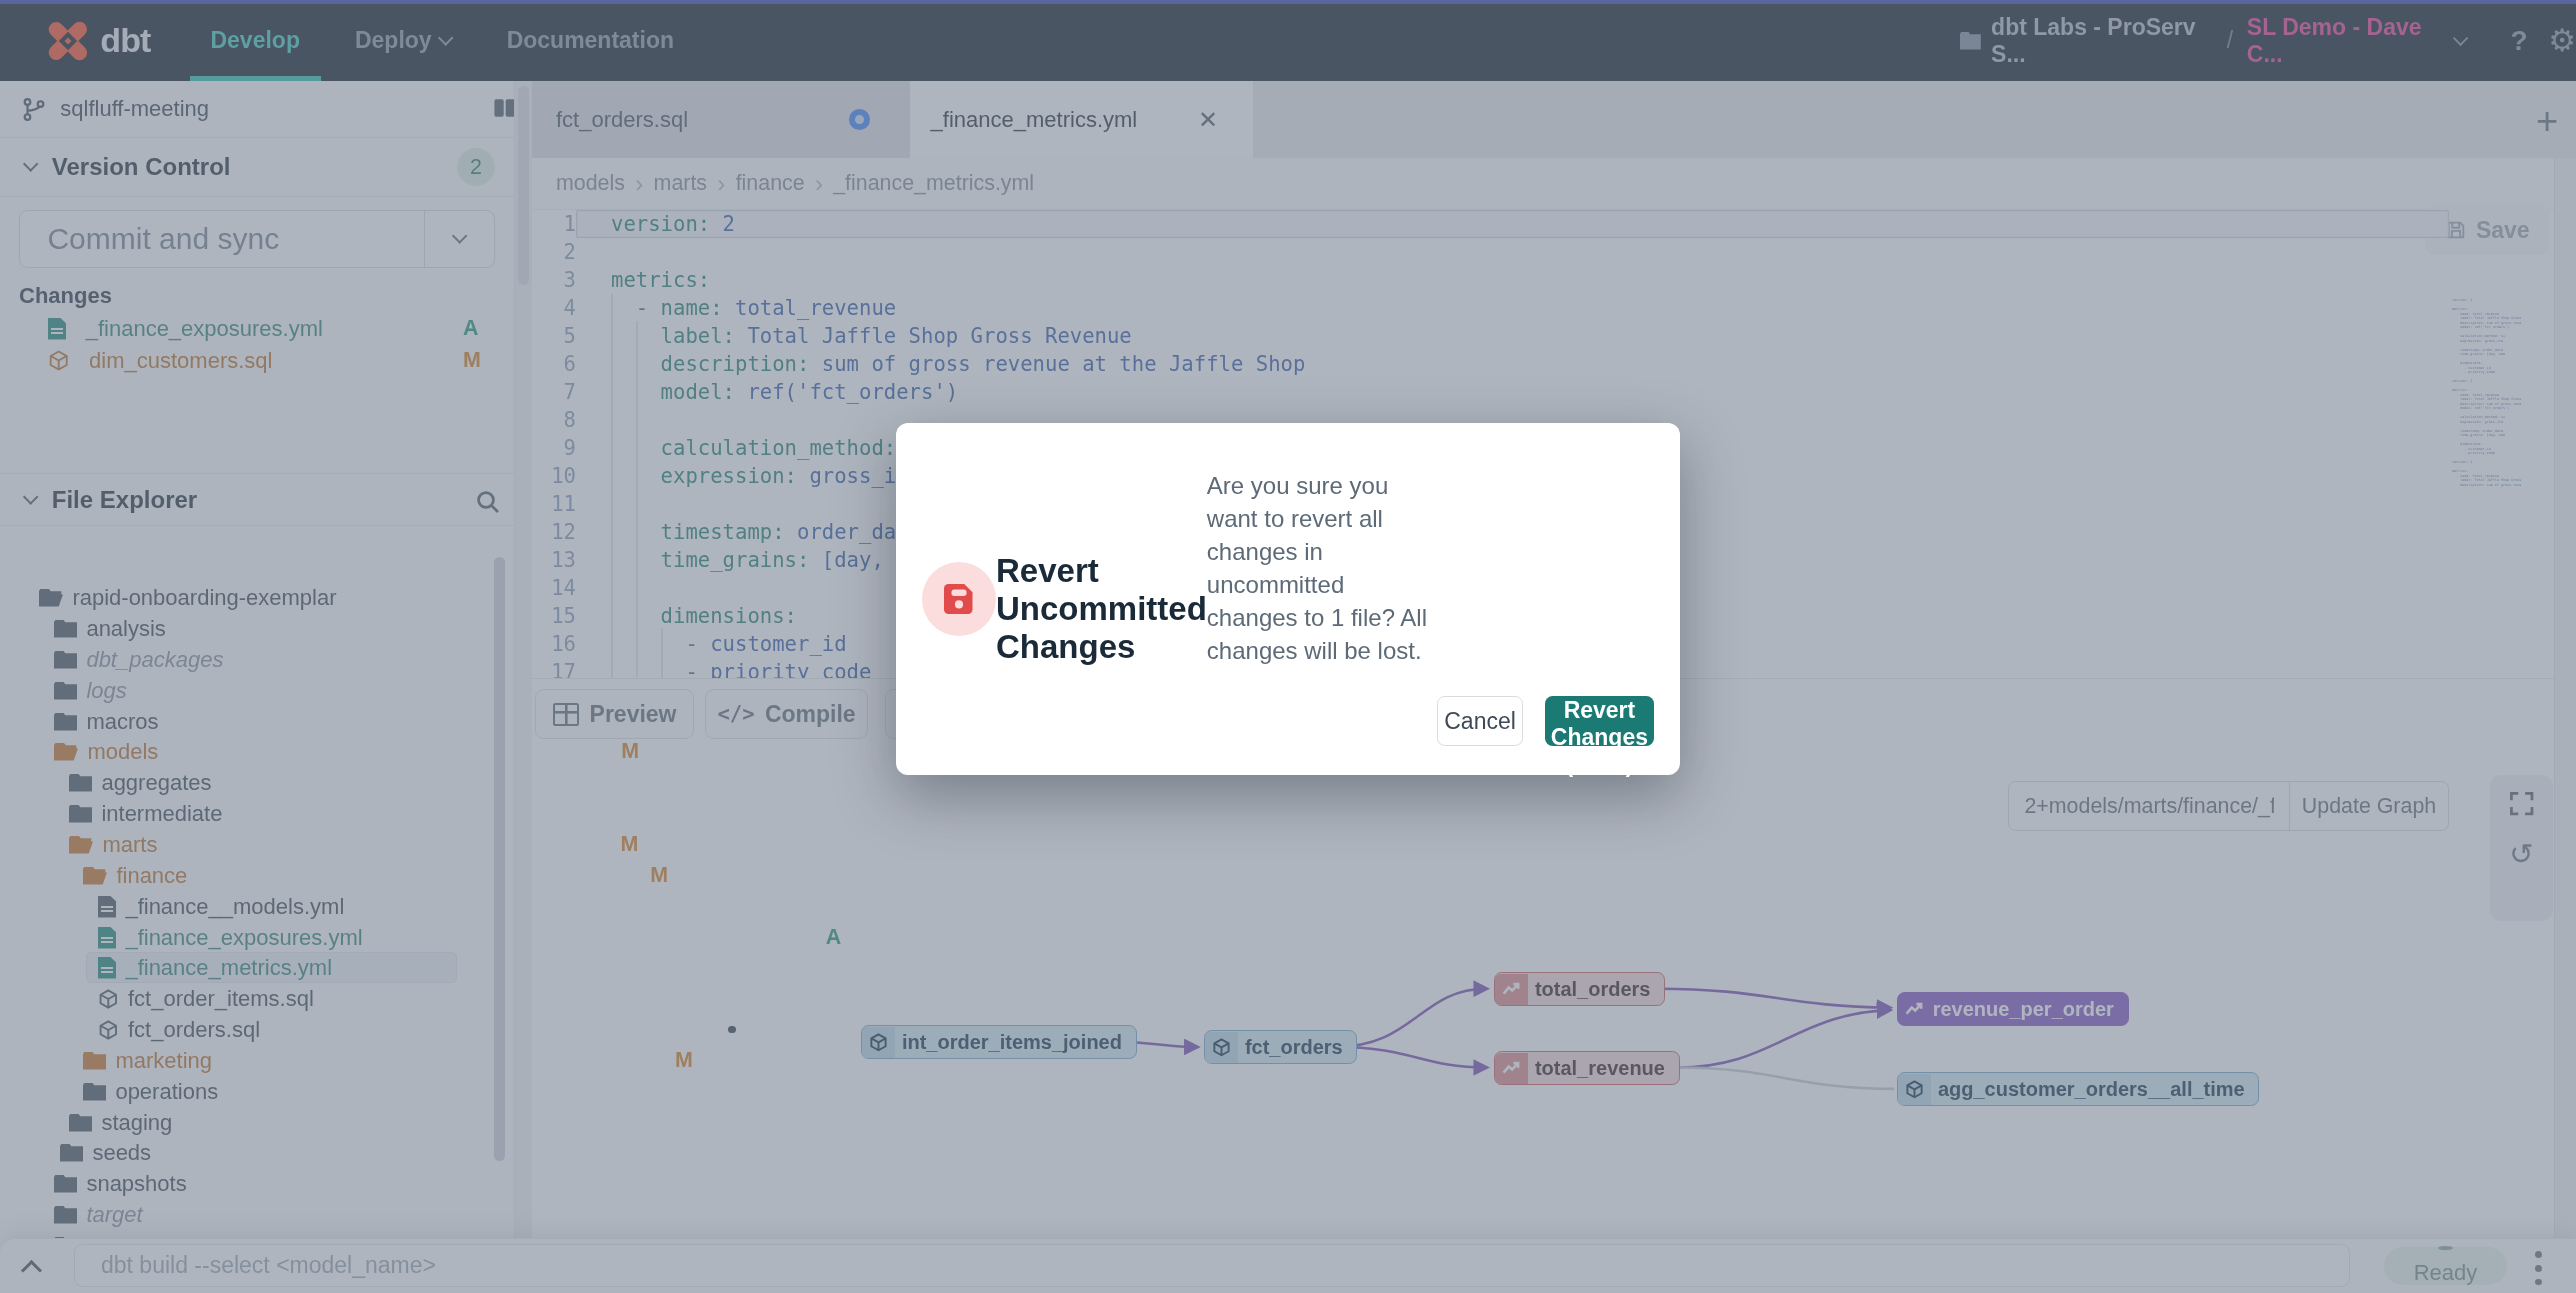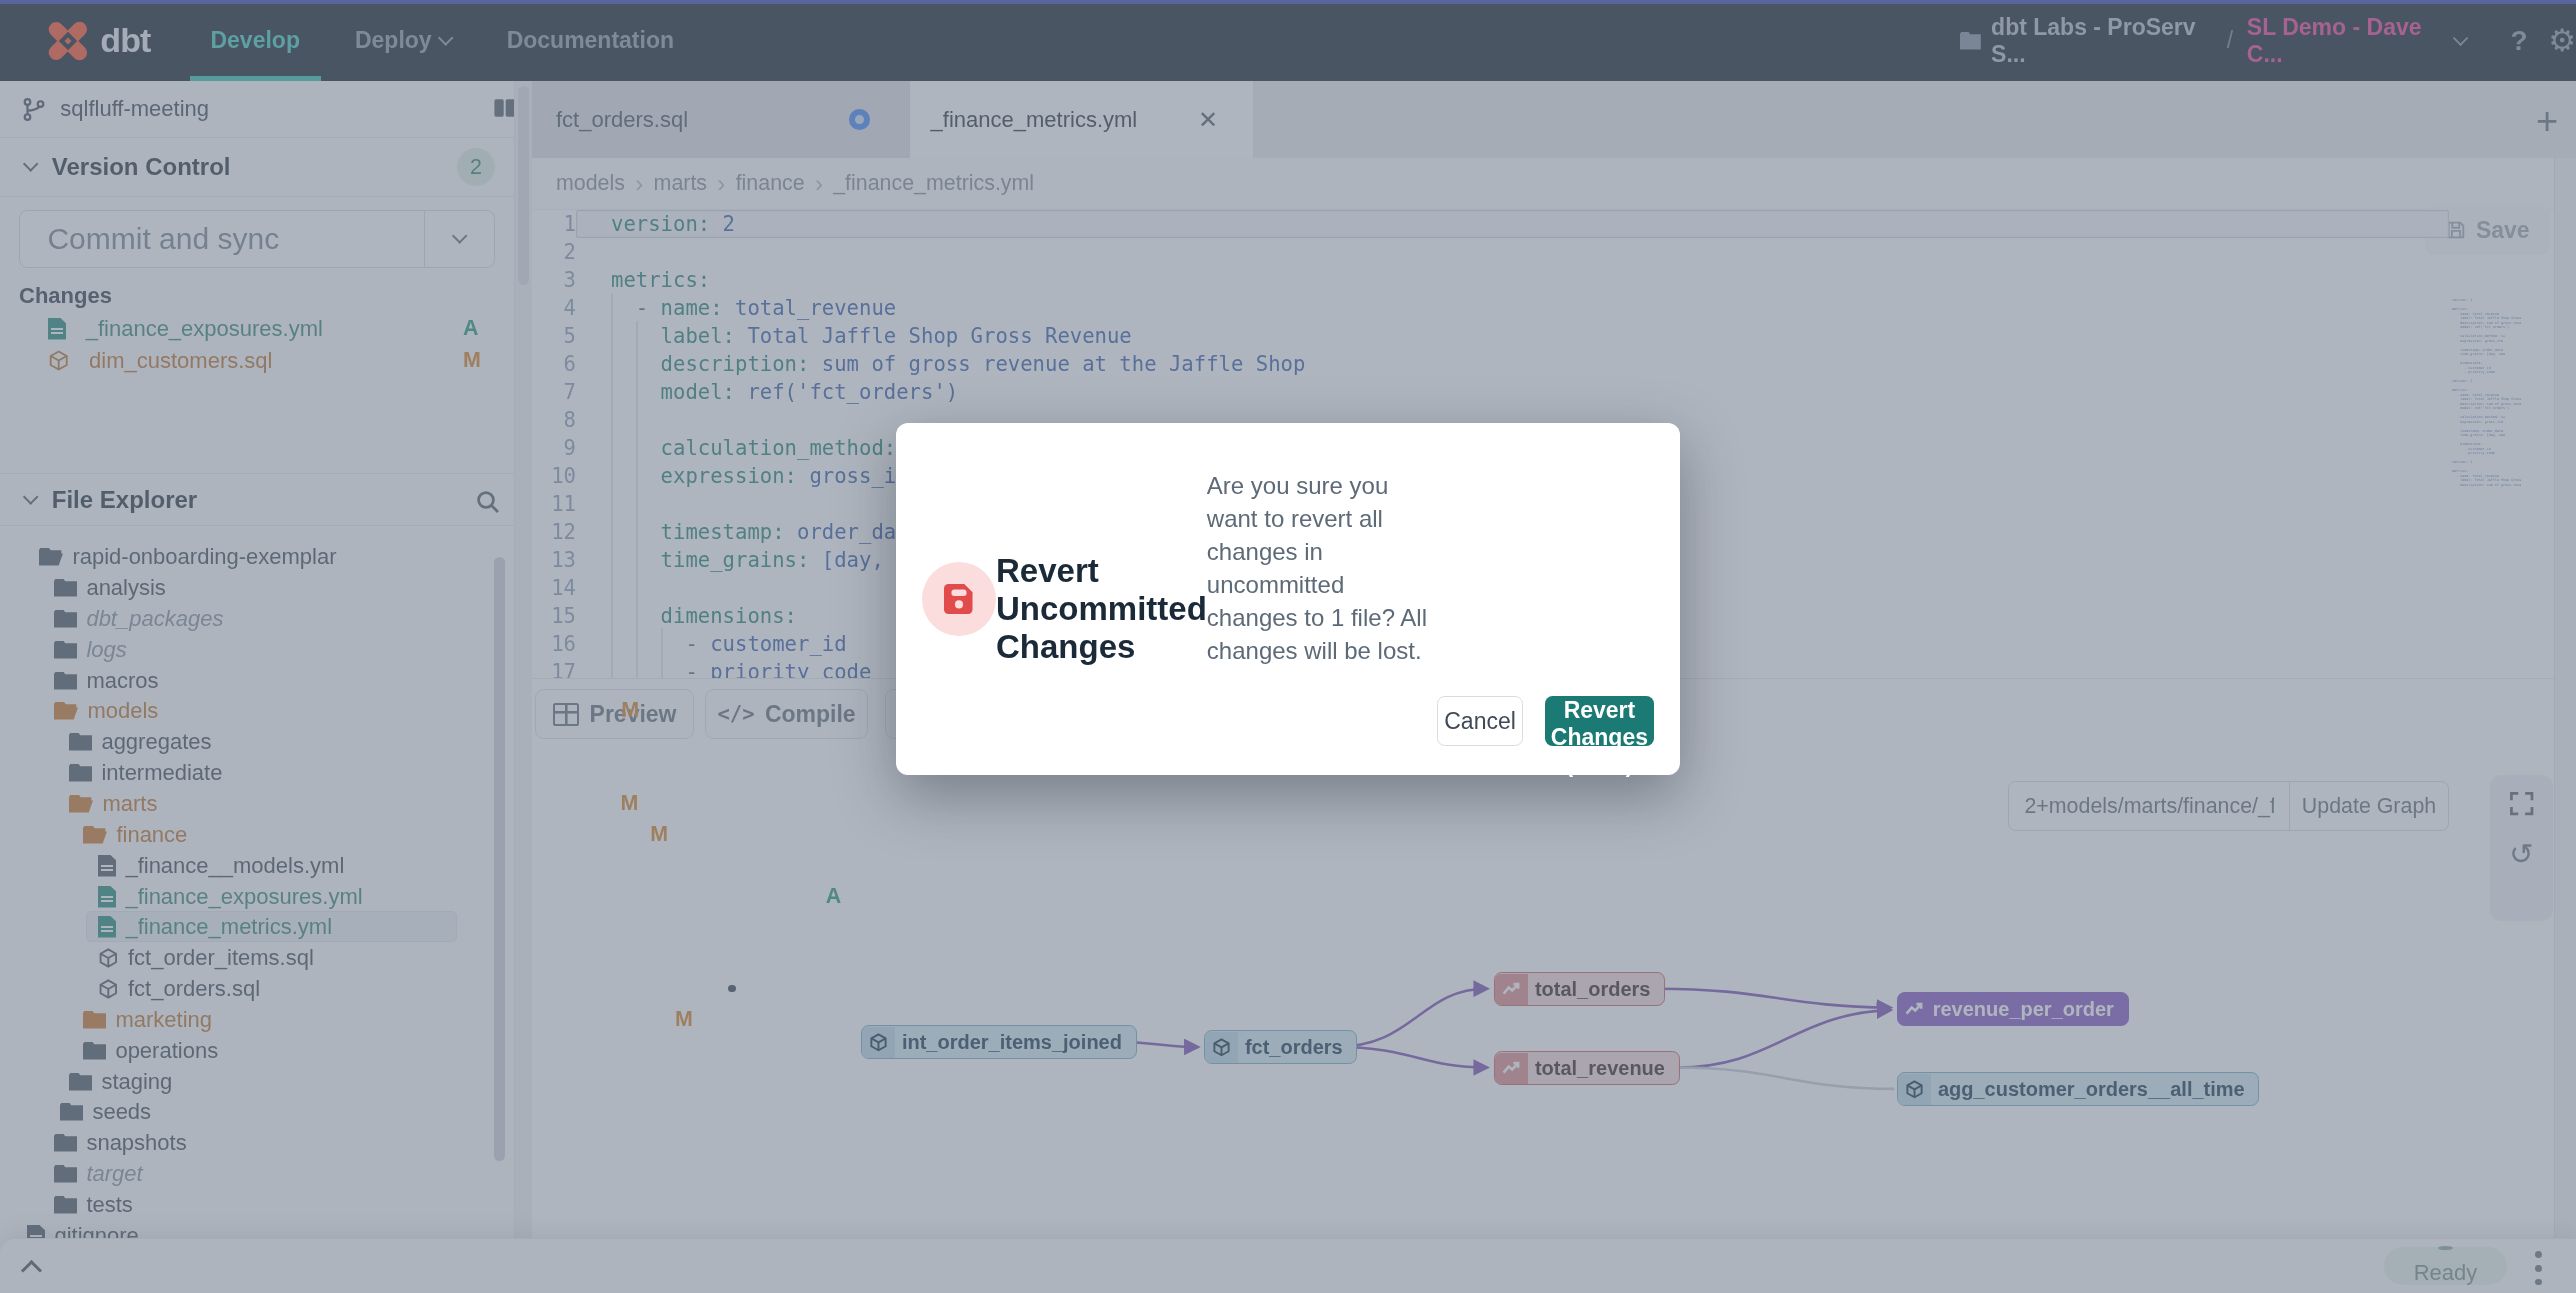--- a/index.html
+++ b/index.html
@@ -55,21 +55,21 @@
   .chname.t-teal{color:#3f8d80;}
   .chname.t-orange{color:#c07a36;}
   .btxt{position:absolute;left:463px;font-size:21.4px;font-weight:bold;}
   .bA{color:#2e9c82;}
   .bM{color:#d98a2f;}
   .bdot{position:absolute;left:468px;width:7.7px;height:7.7px;border-radius:50%;background:#3f4a55;}
   .fehead{top:392px;border-top:0.9px solid #e8ebee;height:53px;}
   .searchicon{position:absolute;left:474px;top:13.7px;cursor:pointer;}
 
   
-  .trow{position:absolute;left:0;width:512px;height:31px;display:flex;align-items:center;box-sizing:border-box;cursor:pointer;}
+  .trow{position:absolute;left:0;width:512px;height:31px;display:flex;align-items:center;box-sizing:border-box;cursor:pointer;margin-top:41px;}
   .trow>*{position:relative;z-index:1;}
   .trow.sel::before{content:'';position:absolute;left:86px;right:55px;top:0;bottom:0;background:#eef2f7;border:0.9px solid #dfe6ee;border-radius:5.1px;z-index:0;}
   .fic{display:inline-flex;align-items:center;justify-content:center;flex:0 0 auto;margin-right:9.4px;}
   .ic-folder{width:23px;height:18px;background:currentColor;clip-path:polygon(0 14%,7% 0,40% 0,49% 15%,100% 15%,100% 100%,0 100%);}
   .ic-folder-open{width:24px;height:18px;background:currentColor;clip-path:polygon(0 14%,7% 0,40% 0,49% 15%,93% 15%,93% 34%,100% 34%,82% 100%,0 100%);}
   .ic-doc{width:18px;height:22px;background:currentColor;clip-path:polygon(0 0,66% 0,100% 26%,100% 100%,0 100%);position:relative;}
   .ic-doc::after{content:'';position:absolute;left:3.4px;right:3.4px;top:10.3px;height:8.6px;background:repeating-linear-gradient(to bottom,#fff 0 1.7px,transparent 1.7px 4.3px);}
   .t-slate{color:#55616d;}
   .t-teal{color:#2e9180;}
   .t-orange{color:#cd7f33;}
@@ -570,20 +570,21 @@
           </svg>
         <span class="reseticon">↺</span>
       </div>
     </div>
 
     <div class="rgutter"></div>
   </main>
 
   <div class="bottombar">
     <span class="chevup"></span>
+    <input class="cmdinput" placeholder="dbt build --select &lt;model_name&gt;" style="">
     <div class="readypill">
       <span class="readydot"></span>
       <span class="readytxt">Ready</span>
     </div>
     <div class="kebab">
         <i></i>
         <i></i>
         <i></i>
       </div>
   </div>

